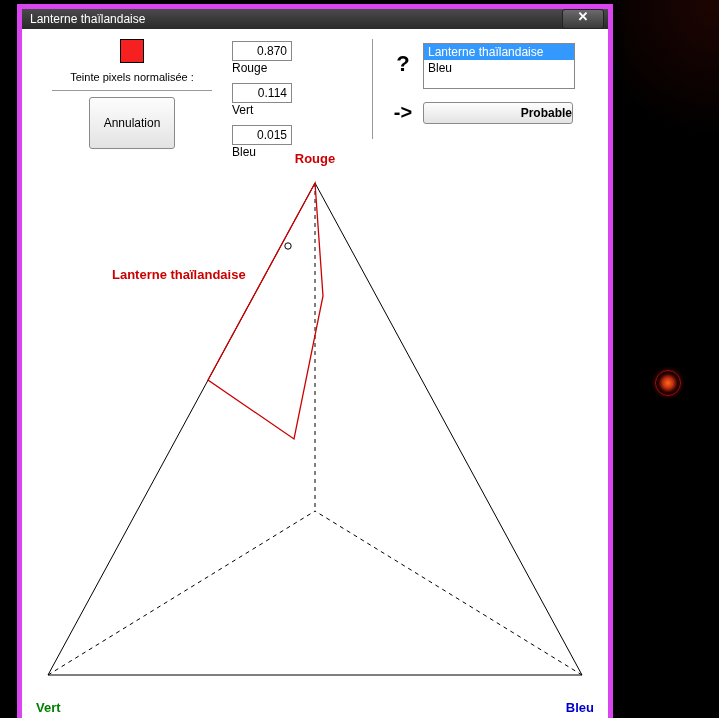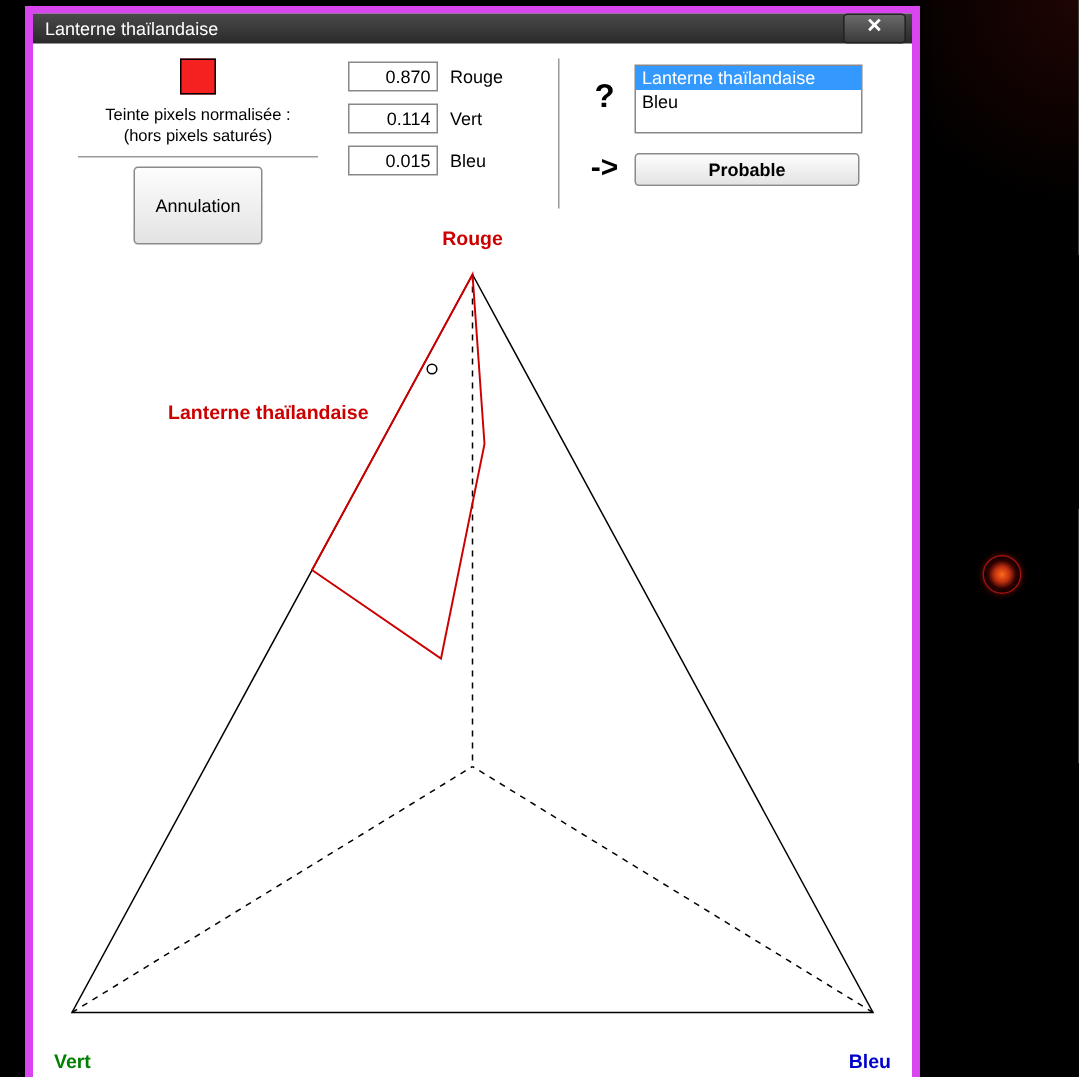--- a/index.html
+++ b/index.html
@@ -88,22 +88,22 @@
     border: 1px solid #8a8a8a;
     border-radius: 3px;
     cursor: pointer;
   }
   .mid-col {
     width: 130px;
     padding-top: 2px;
   }
   .rgb-row {
     display: flex;
-    align-items: center;
     margin-bottom: 8px;
+    flex-direction: column;
   }
   .rgb-row input {
     width: 50px;
     height: 18px;
     font-size: 12px;
     text-align: right;
     padding: 0 4px;
     border: 1px solid #888;
     margin-right: 8px;
     font-family: inherit;
@@ -158,20 +158,21 @@
   }
   .probable-btn {
     width: 150px;
     font-size: 12px;
     font-weight: bold;
     padding: 3px 0;
     background: linear-gradient(#fdfdfd, #e3e3e3);
     border: 1px solid #8a8a8a;
     border-radius: 3px;
     cursor: pointer;
+    text-align: right;
   }
   .chart-area {
     flex: 1;
     position: relative;
     padding: 8px;
     box-sizing: border-box;
   }
   .chart-svg {
     width: 100%;
     height: 100%;
@@ -216,21 +217,20 @@
   <div class="titlebar">
     <span class="title-text">Lanterne thaïlandaise</span>
     <div class="close-btn">✕</div>
   </div>
 
   <div class="top-panel">
 
     <div class="left-col">
       <div class="color-swatch" style="background:#f52020;"></div>
       <div class="swatch-label">Teinte pixels normalisée :</div>
-      <div class="swatch-label">(hors pixels saturés)</div>
       <hr class="hr-line">
       <button class="std-btn">Annulation</button>
     </div>
 
     <div class="mid-col">
       <div class="rgb-row">
         <input type="text" value="0.870" style="">
         <span>Rouge</span>
       </div>
       <div class="rgb-row">

